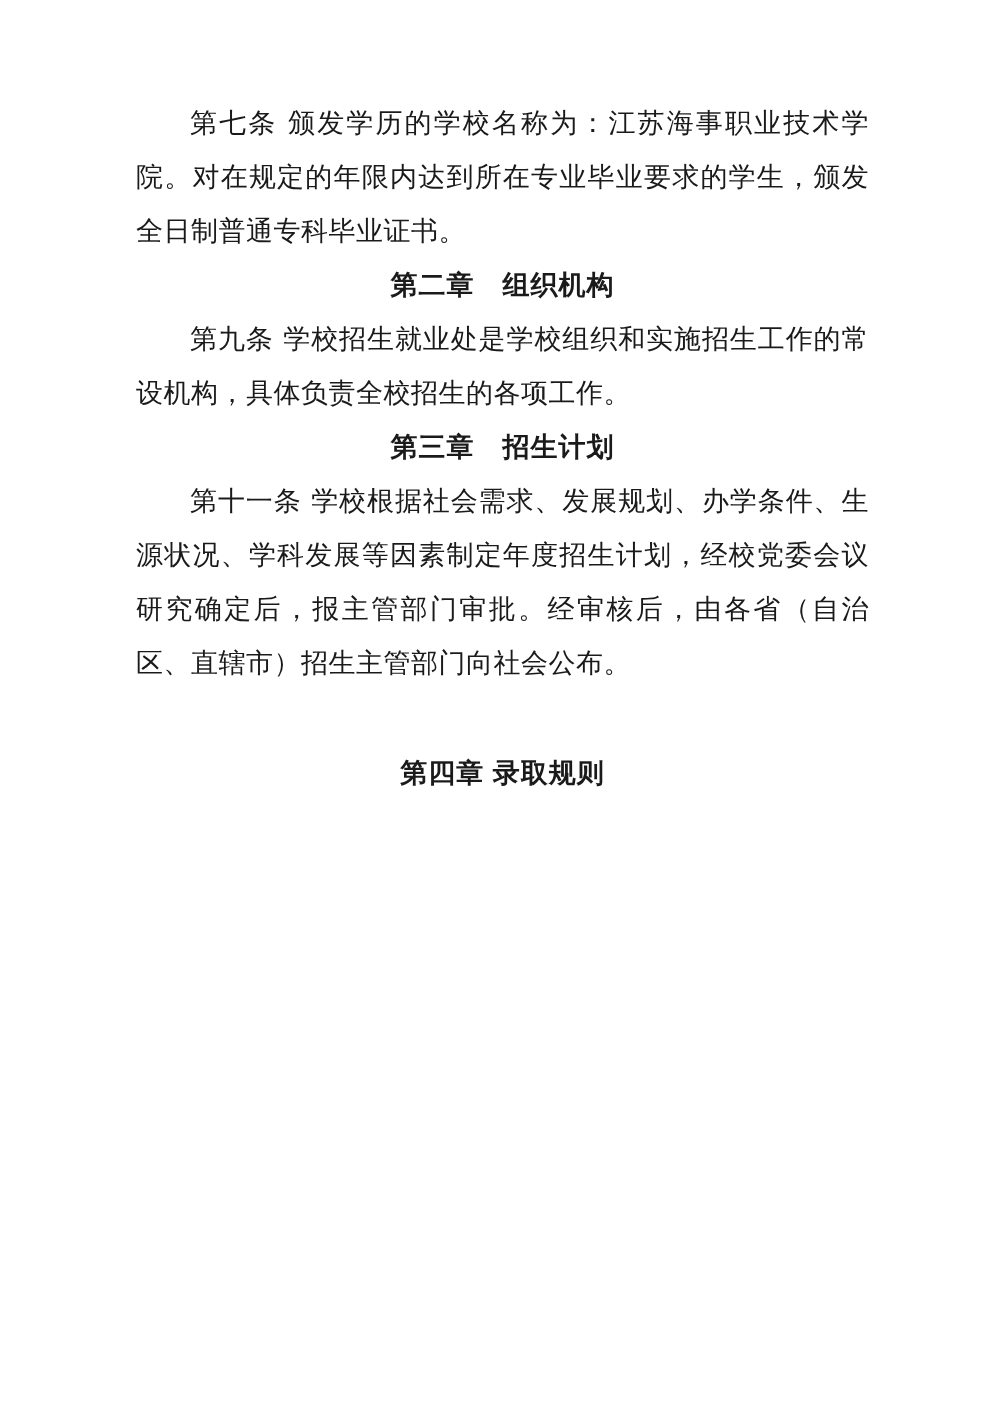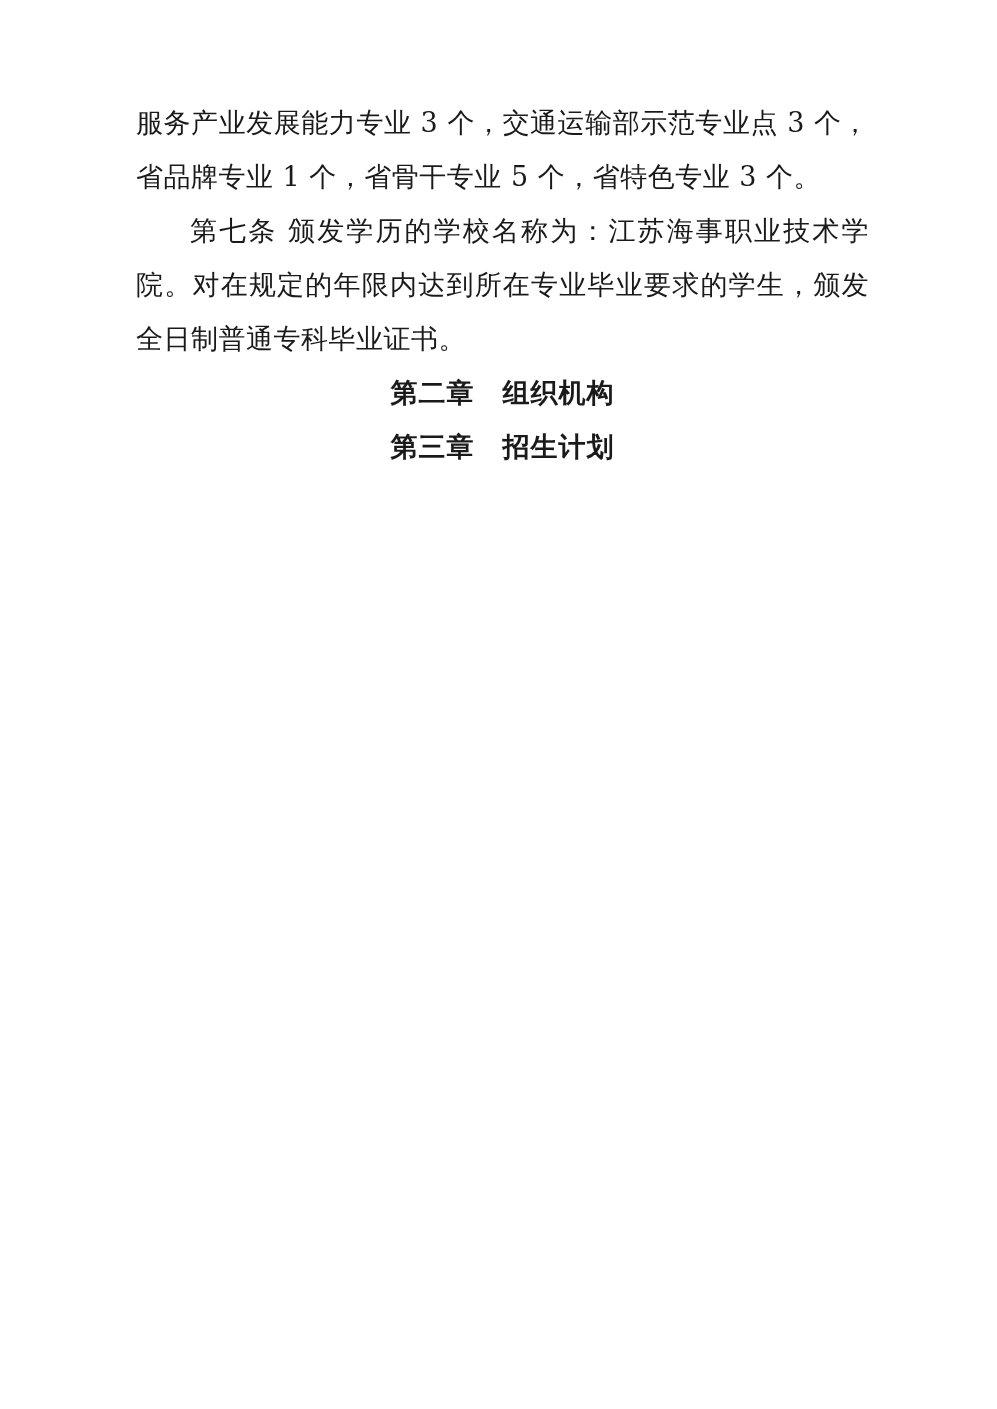--- a/index.html
+++ b/index.html
@@ -48,19 +48,21 @@
     font-family: Liberation Sans, sans-serif;
     letter-spacing: 1px;
   }
   .spacer-lg { height: 56px; }
 </style>
 </head>
 <body>
 
 <div class="page">
   <div class="doc-body" id="doc-body">
-      <p class="para no-indent">服务产业发展能力专业 3 个，交通运输部示范专业点 3 个，省品牌专业 1 个，省骨干专业 5 个，省特色专业 3 个。</p>
       <p class="para">第七条  颁发学历的学校名称为：江苏海事职业技术学院。对在规定的年限内达到所在专业毕业要求的学生，颁发全日制普通专科毕业证书。</p>
       <h2 class="chapter">第二章　组织机构</h2>
+      <p class="para">第九条  学校招生就业处是学校组织和实施招生工作的常设机构，具体负责全校招生的各项工作。</p>
       <h2 class="chapter">第三章　招生计划</h2>
+      <p class="para">第十一条  学校根据社会需求、发展规划、办学条件、生源状况、学科发展等因素制定年度招生计划，经校党委会议研究确定后，报主管部门审批。经审核后，由各省（自治区、直辖市）招生主管部门向社会公布。</p>
       <div class="spacer-lg"></div>
+      <h2 class="chapter">第四章  录取规则</h2>
     </div>
 </div>
 
 </body></html>

